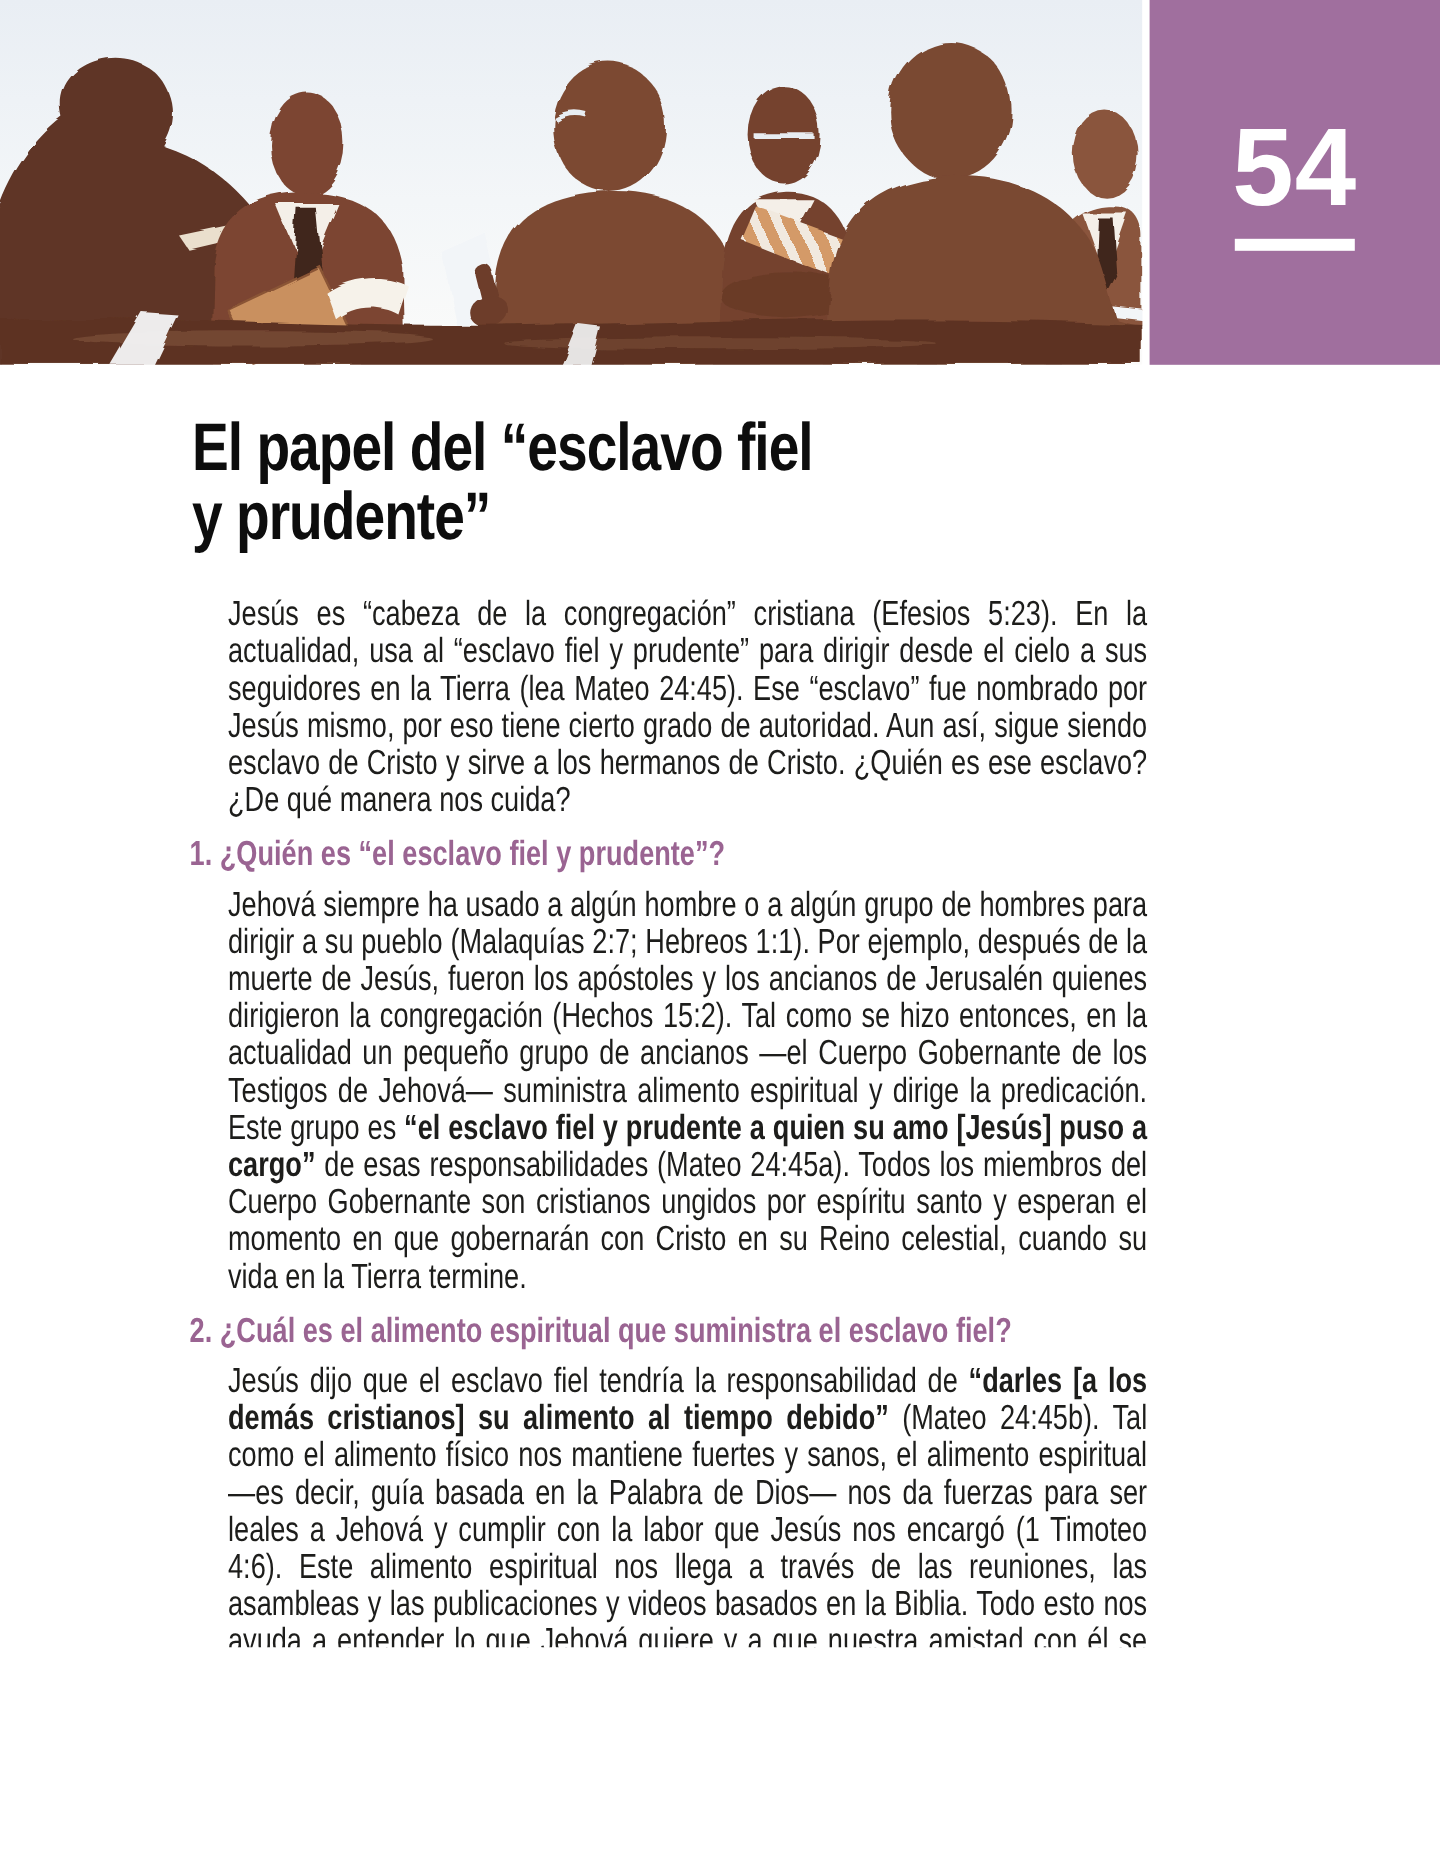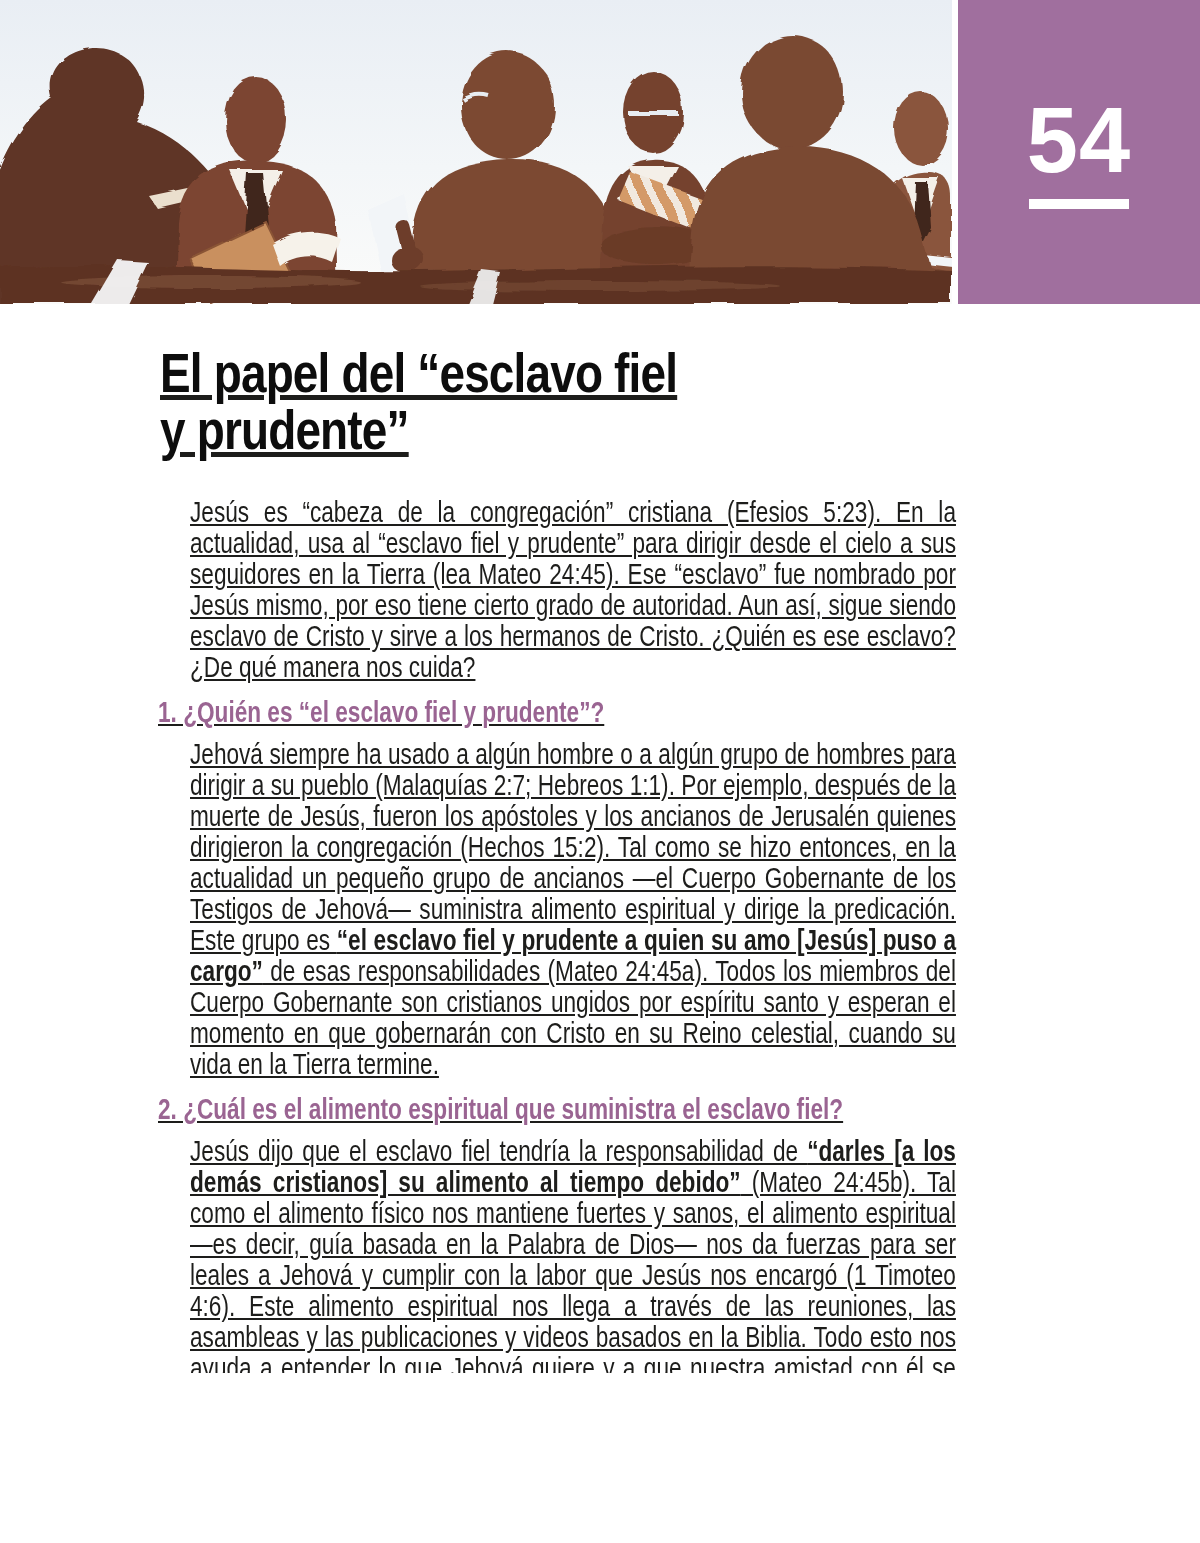--- a/index.html
+++ b/index.html
@@ -24,21 +24,21 @@
     position:absolute;top:94px;left:0;width:100%;
     text-align:center;
     font-size:92px;line-height:1;font-weight:700;color:#ffffff;
     letter-spacing:1px;
   }
   .chapter-underline{
     position:absolute;top:199px;left:50%;margin-left:-50px;
     width:100px;height:10px;background:#ffffff;
   }
   
-  .content{position:absolute;left:0;top:304px;width:1200px;text-decoration:underline;}
+  .content{position:absolute;left:0;top:304px;width:1200px;}
   .cond{transform:scaleX(0.78);transform-origin:0 0;}
   .page-title{
     margin:40px 0 0 160px;
     font-size:56px;line-height:57px;font-weight:700;color:#0d0d0d;
     letter-spacing:-1px;
     transform:scaleX(0.82);transform-origin:0 0;
     width:860px;white-space:nowrap;
   }
   .para{
     width:982px;

